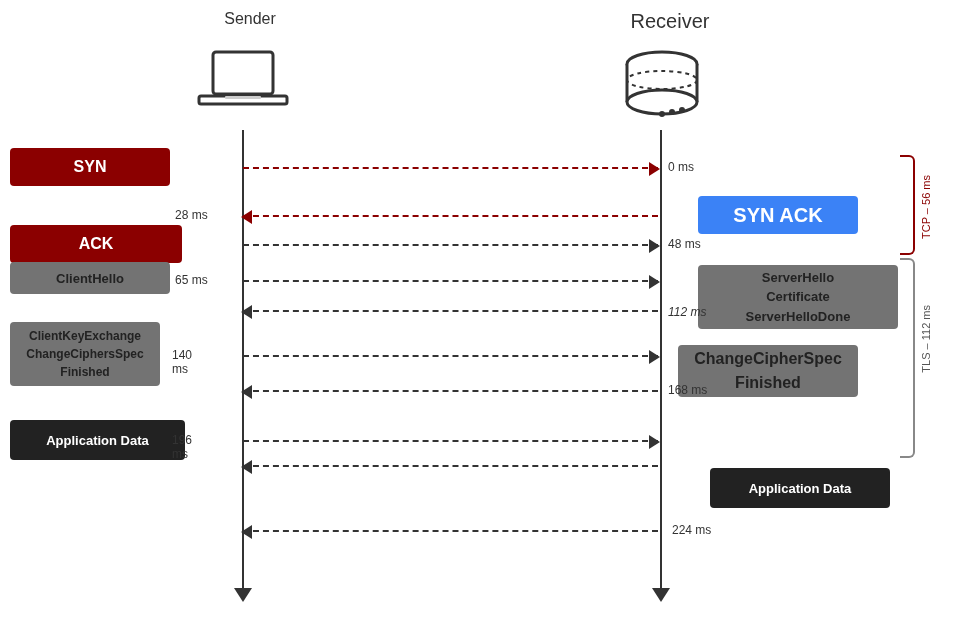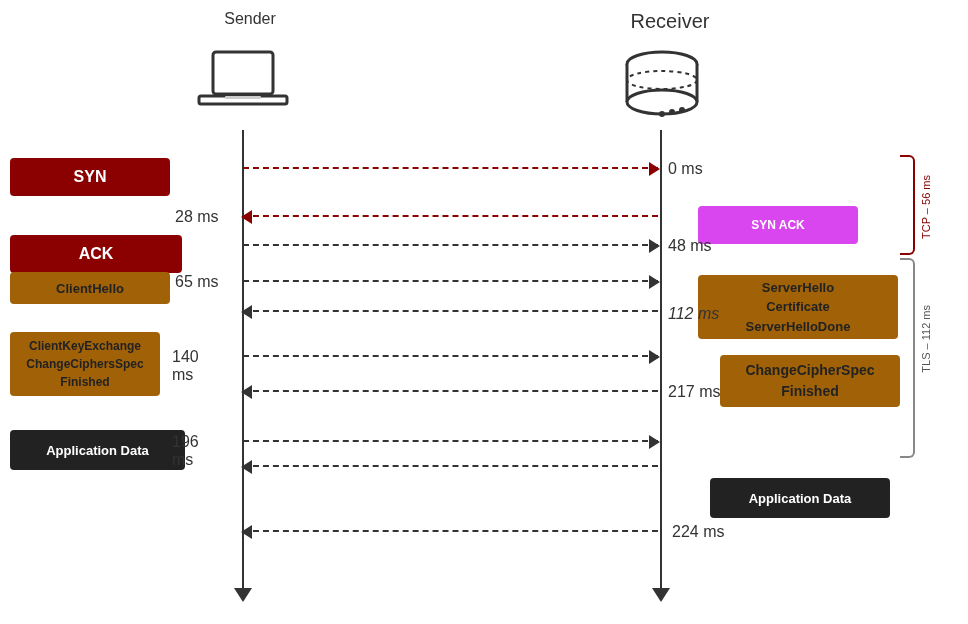--- a/index.html
+++ b/index.html
@@ -92,39 +92,38 @@
     .msg-box {
       position: absolute;
       border-radius: 4px;
       display: flex;
       align-items: center;
       justify-content: center;
       text-align: center;
       font-size: 13px;
       font-weight: bold;
       padding: 10px 8px;
-      margin-top: 10px;
     }
     .msg-red {
       background: #8b0000;
       color: #fff;
     }
     .msg-black {
       background: #222;
       color: #fff;
     }
     .msg-yellow {
-      background: #a16207;
+      background: #737373;
       color: #222;
     }
 
     
     .timestamp {
       position: absolute;
-      font-size: 16px;
+      font-size: 12px;
       color: #333;
     }
   </style>
 </head>
 <body>
 <div class="diagram">
 
   <div class="label-sender">Sender</div>
 
   <div class="label-receiver">Receiver</div>
@@ -178,29 +177,29 @@
   </div>
 
   <div class="msg-box msg-yellow" style="left:10px; top:322px; width:150px; height:64px; font-size:12px; line-height:1.5;">
     ClientKeyExchange<br>ChangeCiphersSpec<br>Finished
   </div>
 
   <div class="msg-box msg-black" style="left:10px; top:420px; width:175px; height:40px; font-size:13px;">
     Application Data
   </div>
 
-  <div class="msg-box msg-red" style="left:698px; top:196px; width:160px; height:38px; font-size:12px; background:#d946ef;text-align:center;">
+  <div class="msg-box msg-red" style="left:698px; top:196px; width:160px; height:38px; font-size:20px; background:#3b82f6;text-align:center;">
     SYN ACK
   </div>
 
   <div class="msg-box msg-yellow" style="left:698px; top:265px; width:200px; height:64px; font-size:13px; line-height:1.5;">
     ServerHello<br>Certificate<br>ServerHelloDone
   </div>
 
-  <div class="msg-box msg-yellow" style="left:720px; top:345px; width:180px; height:52px; font-size:14px; line-height:1.5;">
+  <div class="msg-box msg-yellow" style="left:678px; top:345px; width:180px; height:52px; font-size:16px; line-height:1.5;">
     ChangeCipherSpec<br>Finished
   </div>
 
   <div class="msg-box msg-black" style="left:710px; top:468px; width:180px; height:40px; font-size:13px;">
     Application Data
   </div>
 
   <div style="position:absolute; top:167px; left:243px; width:415px; border-top:2px dashed #8b0000;">
     <div style="position:absolute; right:-2px; top:-7px; width:0;height:0; border-top:7px solid transparent; border-bottom:7px solid transparent; border-left:11px solid #8b0000;"></div>
   </div>
@@ -240,21 +239,21 @@
   <div style="position:absolute; top:530px; left:243px; width:415px; border-top:2px dashed #333;">
     <div style="position:absolute; left:-2px; top:-7px; width:0;height:0; border-top:7px solid transparent; border-bottom:7px solid transparent; border-right:11px solid #333;"></div>
   </div>
 
   <div class="timestamp" style="left:668px; top:160px;">0 ms</div>
   <div class="timestamp" style="left:175px; top:208px;">28 ms</div>
   <div class="timestamp" style="left:668px; top:237px;">48 ms</div>
   <div class="timestamp" style="left:175px; top:273px;">65 ms</div>
   <div class="timestamp" style="left:668px; top:305px;font-style:italic;">112 ms</div>
   <div class="timestamp" style="left:172px; top:348px;">140<br>ms</div>
-  <div class="timestamp" style="left:668px; top:383px;">217 ms</div>
+  <div class="timestamp" style="left:668px; top:383px;">168 ms</div>
   <div class="timestamp" style="left:172px; top:433px;">196<br>ms</div>
   <div class="timestamp" style="left:672px; top:523px;">224 ms</div>
 
   <div style="position:absolute; left:900px; top:155px; width:15px; height:100px; border:2px solid #8b0000; border-left:none; border-radius: 0 6px 6px 0;"></div>
   <div style="position:absolute; left:920px; top:175px; writing-mode:vertical-rl; transform:rotate(180deg); font-size:11px; color:#8b0000; white-space:nowrap;">TCP – 56 ms</div>
 
   <div style="position:absolute; left:900px; top:258px; width:15px; height:200px; border:2px solid #888; border-left:none; border-radius: 0 6px 6px 0;"></div>
   <div style="position:absolute; left:920px; top:305px; writing-mode:vertical-rl; transform:rotate(180deg); font-size:11px; color:#555; white-space:nowrap;">TLS – 112 ms</div>
 
 </div>

